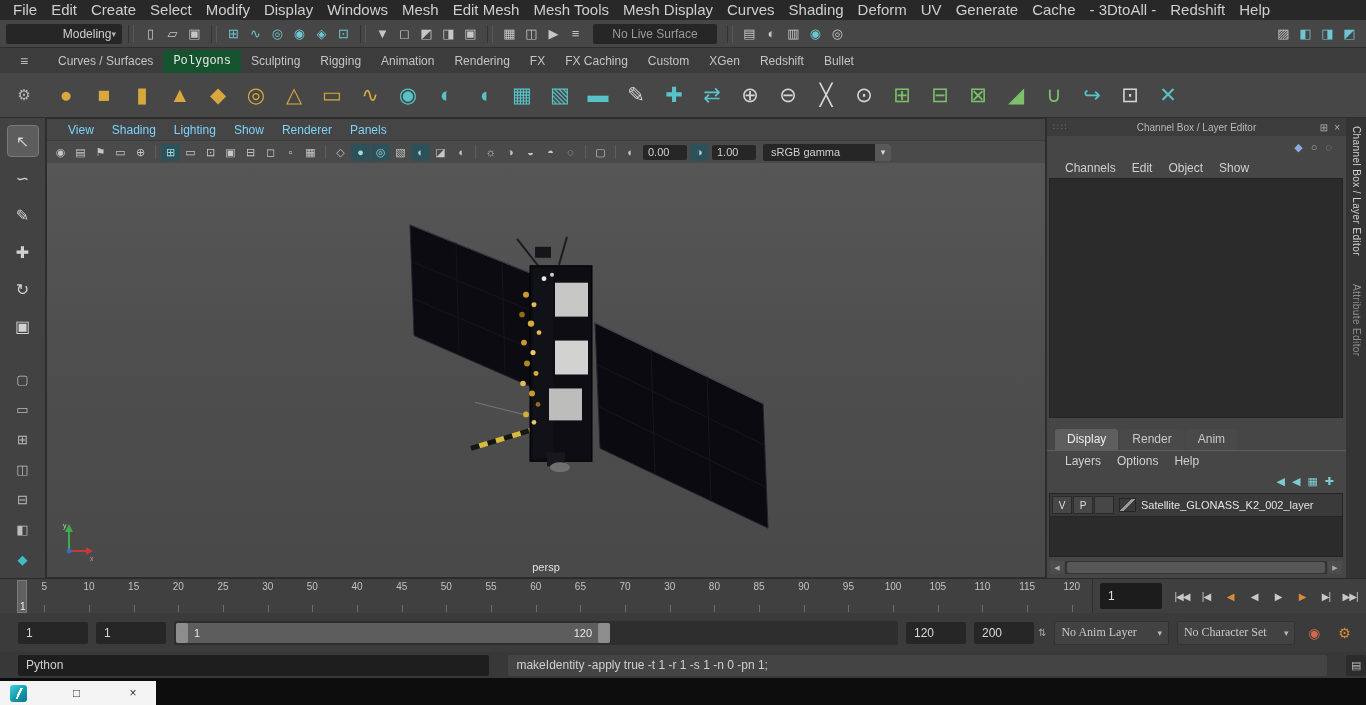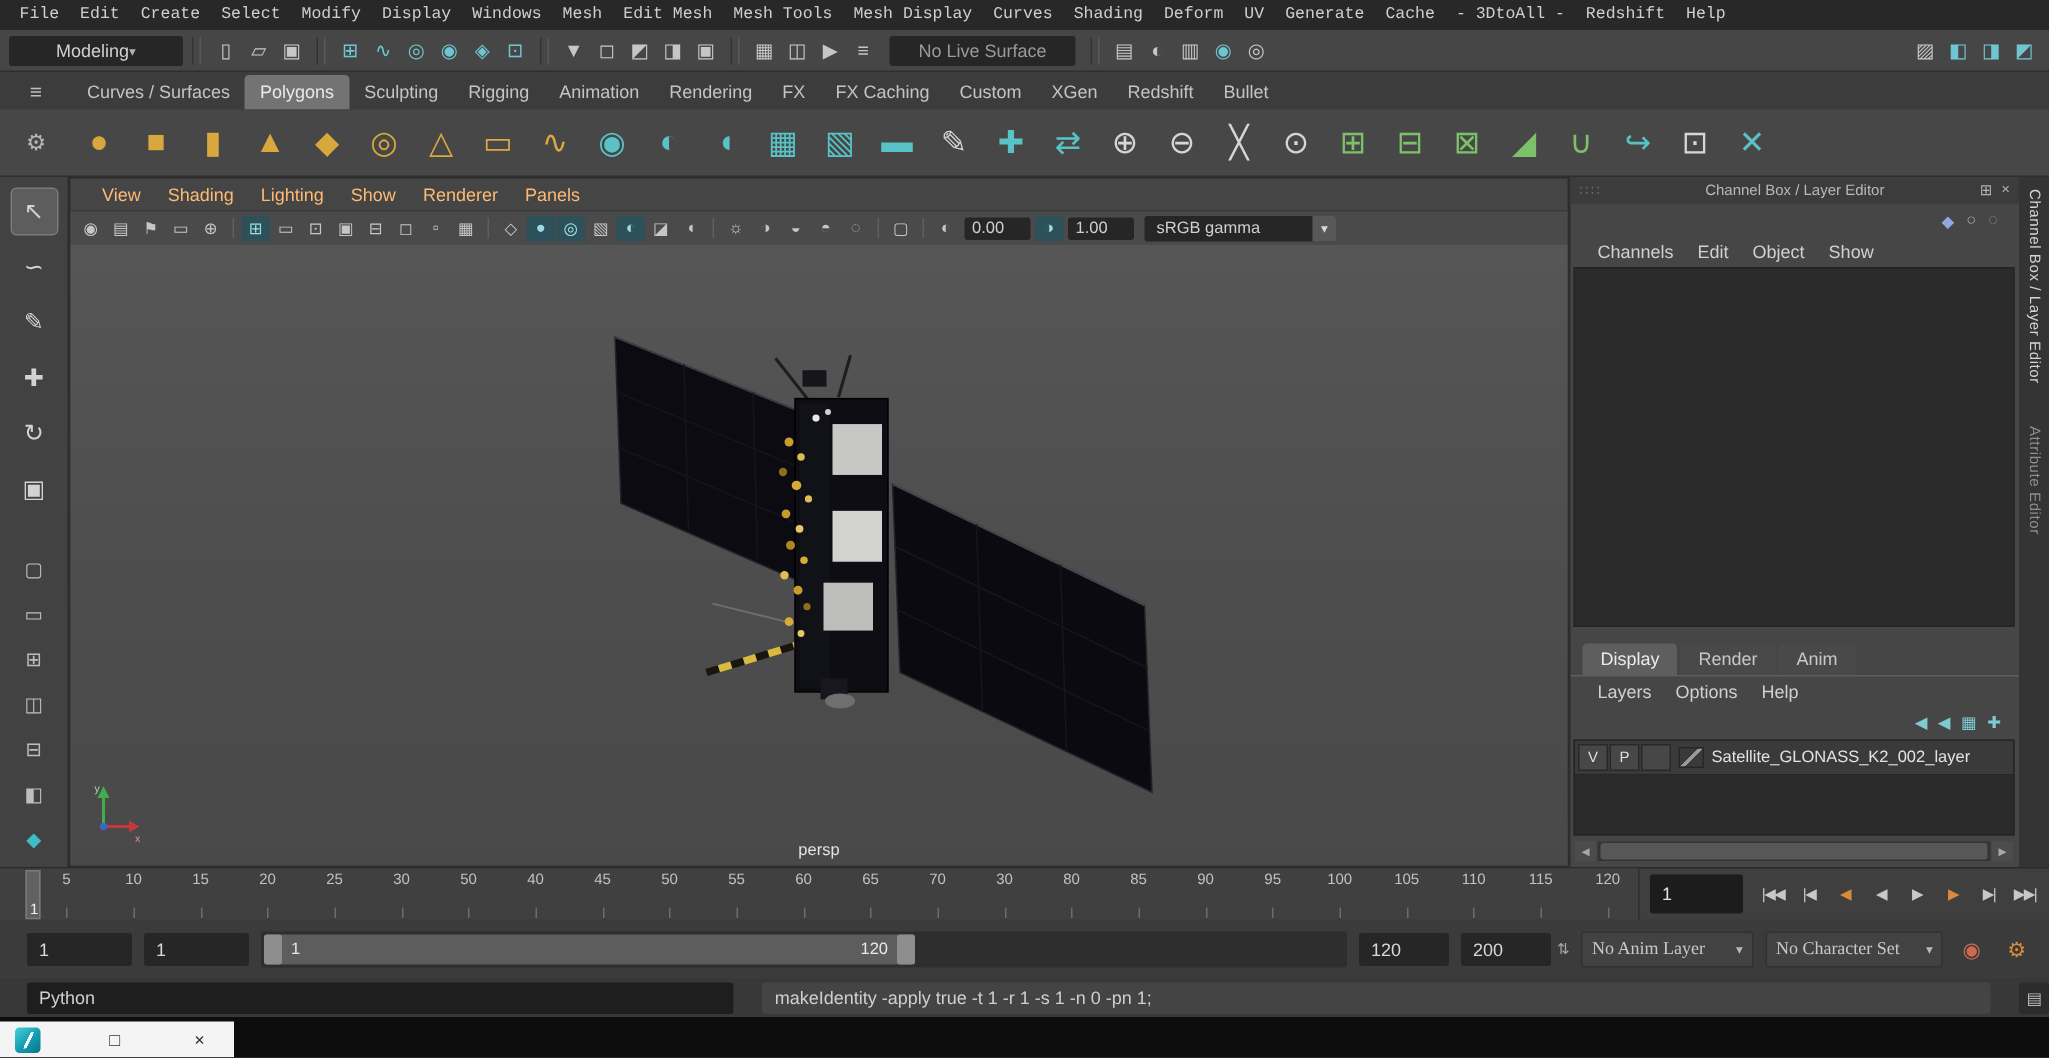--- a/index.html
+++ b/index.html
@@ -2,56 +2,56 @@
 <html><head>
 <meta charset="utf-8">
 <style>
   html,body{margin:0;padding:0;background:#1a1a1a;}
   #app{position:relative;width:1366px;height:705px;overflow:hidden;background:#414141;
        font-family:"Liberation Sans",sans-serif;color:#cccccc;-webkit-user-select:none;user-select:none;}
   .abs{position:absolute;}
 
   
   #menubar{left:0;right:0;top:0;height:20px;background:#282828;display:flex;align-items:center;padding-left:6px;}
-  #menubar .menu-item{padding:0 7px;font-size:11px;color:#cfcfcf;line-height:20px;white-space:nowrap;cursor:default;font-family:Liberation Mono, monospace;}
+  #menubar .menu-item{padding:0 7px;font-size:15px;color:#cfcfcf;line-height:20px;white-space:nowrap;cursor:default;}
 
   
   #statusline{left:0;right:0;top:20px;height:27px;background:#464646;border-bottom:1px solid #2e2e2e;
               display:flex;align-items:center;gap:3px;padding:0 6px;}
   .field{background:#262626;border-radius:2px;color:#d0d0d0;font-size:12px;display:flex;align-items:center;height:20px;padding:0 6px;}
-  #mode-selector{width:104px;justify-content:center;}
+  #mode-selector{width:104px;justify-content:flex-end;}
   .sl-sep{width:4px;height:18px;border-left:1px solid #333;border-right:1px solid #585858;margin:0 3px;}
   .sl-strip{display:flex;align-items:center;gap:1px;}
   .sl-strip .sl-icon{width:21px;height:21px;display:grid;place-items:center;font-size:13px;color:#c6c6c6;border-radius:2px;}
   #live-surface-field{width:112px;justify-content:center;color:#9a9a9a;margin:0 4px;}
   #right-toggles{margin-left:auto;}
 
   
   #shelf-tabs-row{left:0;right:0;top:48px;height:25px;background:#3c3c3c;display:flex;align-items:flex-end;}
   #shelf-menu-icon{width:48px;text-align:center;font-size:14px;color:#bdbdbd;align-self:center;}
   #shelf-tabs-row .shelf-tab{padding:4px 10px 5px;font-size:12px;color:#c4c4c4;white-space:nowrap;}
-  #shelf-tabs-row .shelf-tab.active{background:#737373;border-radius:3px 3px 0 0;color:#eaeaea;}
+  #shelf-tabs-row .shelf-tab.active{background:#14532d;border-radius:3px 3px 0 0;color:#eaeaea;font-family:Liberation Mono, monospace;}
   #shelf-icons-row{left:0;right:0;top:73px;height:44px;background:#474747;border-bottom:1px solid #2e2e2e;display:flex;align-items:center;}
   #shelf-gear-icon{width:48px;text-align:center;font-size:15px;color:#b5b5b5;}
   #shelf-icons-row .shelf-icon{width:36px;height:36px;display:grid;place-items:center;font-size:21px;}
 
   
   #toolbox{left:0;top:118px;width:46px;height:460px;background:#424242;border-right:1px solid #2d2d2d;
            display:flex;flex-direction:column;align-items:center;padding:8px 0;box-sizing:border-box;}
   #toolbox .tool-strip{display:flex;flex-direction:column;gap:7px;}
   #toolbox .tool-btn{width:30px;height:30px;display:grid;place-items:center;font-size:16px;color:#d2d2d2;border-radius:3px;}
   #toolbox .tool-btn.active{background:#5d5d5d;outline:1px solid #7a7a7a;}
   #toolbox .spacer{flex:1;}
   #toolbox .layout-strip{display:flex;flex-direction:column;gap:8px;align-items:center;}
   #toolbox .layout-strip .tool-btn{width:26px;height:22px;font-size:13px;color:#bdbdbd;}
 
   
   #viewport{left:46px;top:118px;width:1000px;height:460px;background:#454545;border:1px solid #2d2d2d;box-sizing:border-box;}
   #vp-menubar{display:flex;align-items:center;height:21px;padding-left:12px;}
-  #vp-menubar .menu-item{padding:0 9px;font-size:12px;color:#fdba74;}
+  #vp-menubar .menu-item{padding:0 9px;font-size:12px;color:#7dd3fc;}
   #vp-toolbar{display:flex;align-items:center;height:22px;background:#4a4a4a;border-top:1px solid #3a3a3a;border-bottom:1px solid #333;padding:0 4px;gap:1px;}
   .vp-strip{display:flex;align-items:center;gap:1px;}
   .vp-icon{width:19px;height:17px;display:grid;place-items:center;font-size:11px;color:#c6c6c6;border-radius:2px;}
   .vp-strip .vp-icon.active, .vp-icon.active{background:#2e5058;color:#9adce6;}
   .vp-sep{width:1px;height:14px;background:#5e5e5e;margin:0 4px;}
   .vp-field{width:34px;height:15px;background:#262626;border-radius:2px;color:#cfcfcf;font-size:11px;display:flex;align-items:center;padding:0 5px;margin:0 2px;}
   .vp-dd{display:flex;align-items:center;height:17px;background:#262626;border-radius:2px;margin-left:4px;}
   .vp-dd .dd-label{font-size:11px;color:#cfcfcf;padding:0 8px;width:96px;}
   .vp-dd .dd-arrow{width:16px;height:17px;background:#585858;border-radius:0 2px 2px 0;display:grid;place-items:center;font-size:9px;color:#d8d8d8;}
   #vp-canvas{position:absolute;left:0;right:0;top:44px;bottom:0;background:linear-gradient(180deg,#565656 0%,#4d4d4d 55%,#494949 100%);overflow:hidden;}

